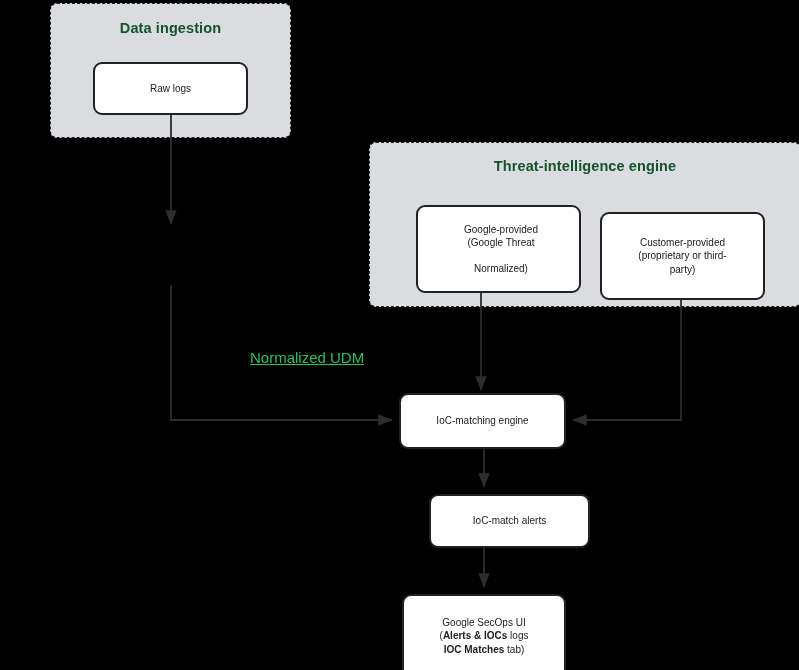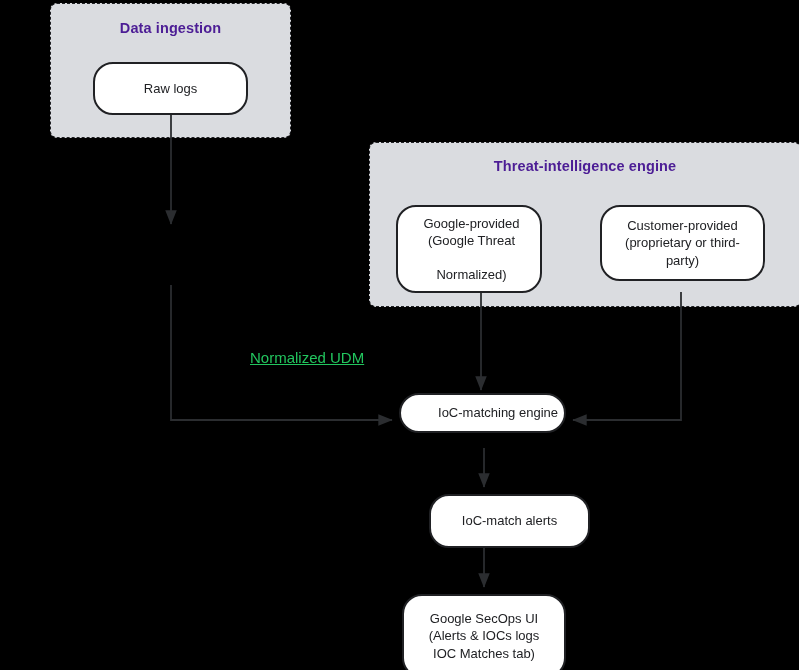--- a/index.html
+++ b/index.html
@@ -30,49 +30,49 @@
     border-radius: 7px;
     box-sizing: border-box;
   }
   .cluster-title {
     position: absolute;
     left: 0;
     right: 0;
     text-align: center;
     font-size: 14.5px;
     font-weight: bold;
-    color: #4c1d95;
+    color: #14532d;
     letter-spacing: 0.1px;
   }
   .node {
     position: absolute;
     background: #ffffff;
     border: 2.2px solid #202124;
-    border-radius: 20px;
+    border-radius: 9px;
     box-sizing: border-box;
     display: flex;
     align-items: center;
     justify-content: center;
     text-align: center;
     color: #202124;
-    font-size: 13px;
+    font-size: 10px;
     line-height: 1.32;
     padding: 3px 6px;
   }
   .node .inner {
     width: 100%;
   }
   .edge-label {
     position: absolute;
     color: #22c55e;
     font-size: 15px;
     white-space: nowrap;
     text-decoration: underline;
   }
-  .b { font-weight: normal; }
+  .b { font-weight: bold; }
 </style>
 </head>
 <body>
 
 <div id="canvas">
 
   <div class="cluster" style="left:50px; top:3px; width:241px; height:135px;">
     <div class="cluster-title" style="top:16px;">Data ingestion</div>
   </div>
 
@@ -100,38 +100,38 @@
     <path d="M484,548 L484,587" stroke="#2b2d30" stroke-width="1.8" fill="none" marker-end="url(#arrow)"></path>
   </svg>
 
   <div class="edge-label" style="left:250px; top:349px;">Normalized UDM</div>
 
   <div class="node" style="left:93px; top:62px; width:155px; height:53px;">
     <span class="inner">Raw logs</span>
   </div>
 
 
-  <div class="node" style="left:396px; top:205px; width:146px; height:88px;padding-left:11px;">
+  <div class="node" style="left:416px; top:205px; width:165px; height:88px;padding-left:11px;">
     <span class="inner">
       <span>Google-provided</span><br>
       <span>(Google Threat</span><br>
       <br>
       <span>Normalized)</span>
     </span>
   </div>
 
-  <div class="node" style="left:600px; top:205px; width:165px; height:76px;align-items:center;">
+  <div class="node" style="left:600px; top:212px; width:165px; height:88px;align-items:center;">
     <span class="inner">
       <span>Customer-provided</span><br>
       <span>(proprietary or third-</span><br>
       <span>party)</span>
     </span>
   </div>
 
-  <div class="node" style="left:399px; top:393px; width:167px; height:40px;text-align:right;">
+  <div class="node" style="left:399px; top:393px; width:167px; height:56px;">
     <span class="inner">IoC-matching engine</span>
   </div>
 
   <div class="node" style="left:404px; top:494px; width:161px; height:54px;margin-left:25px;">
     <span class="inner">IoC-match alerts</span>
   </div>
 
   <div class="node" style="left:402px; top:594px; width:164px; height:84px;">
     <span class="inner">
       <span>Google SecOps UI</span><br>

